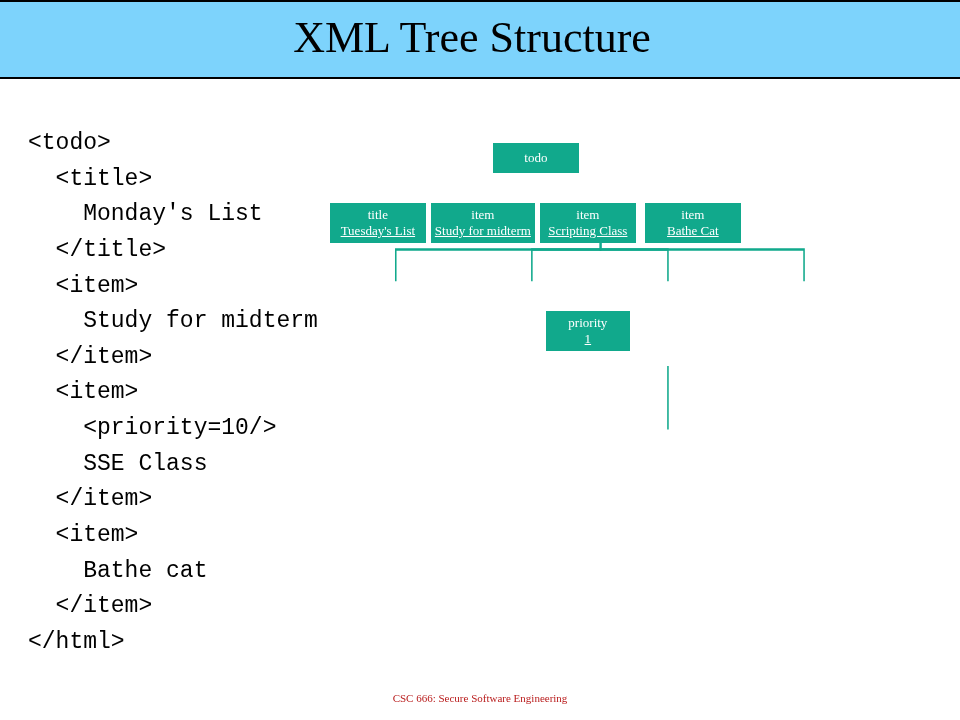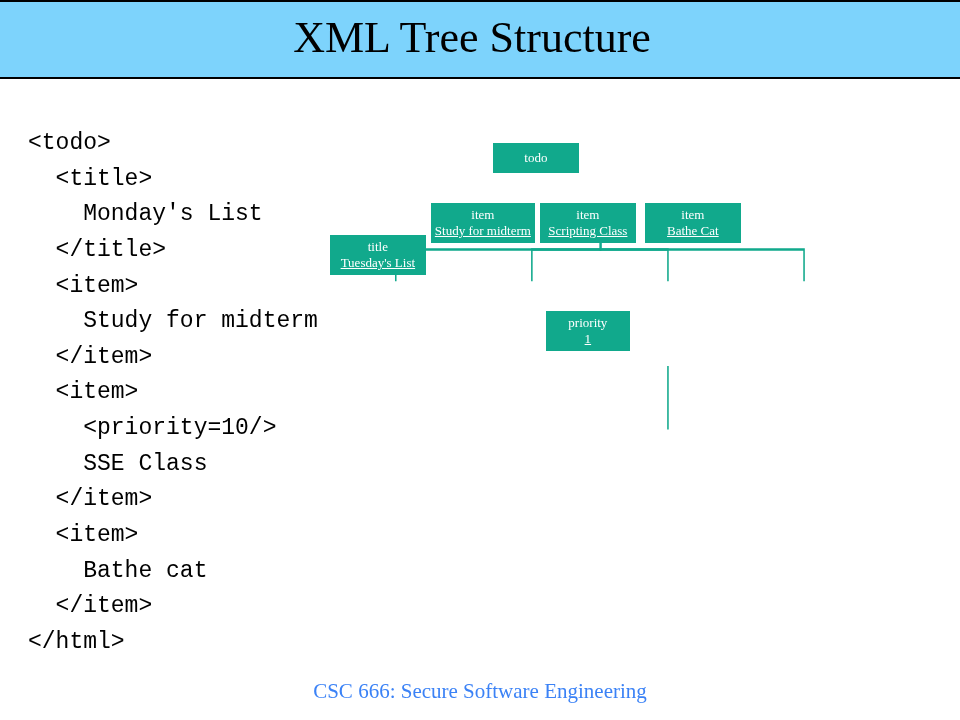--- a/index.html
+++ b/index.html
@@ -62,22 +62,22 @@
     line-height: 1.2;
     padding: 1px 2px;
   }
   .node .l1 { display:block; }
   .node .l2 { display:block;text-decoration:underline; }
   .footer {
     position: absolute;
     left: 0; right: 0;
     bottom: 16px;
     text-align: center;
-    font-size: 21px;
-    color: #3b82f6;
+    font-size: 11px;
+    color: #b91c1c;
   }
 </style>
 </head>
 <body>
 
 <div class="title-bar">
   <h1>XML Tree Structure</h1>
 </div>
 
 <div class="content">
@@ -108,21 +108,21 @@
 
         <path d="M270 110 L270 140"></path>
       </g>
     </svg>
 
     <div class="node" style="left:175px; top:10px; width:86px; height:30px;">
       <span class="l1">todo</span>
       <span class="l2"></span>
     </div>
 
-    <div class="node" style="left:12px; top:70px; width:96px; height:40px;margin-top:32px;">
+    <div class="node" style="left:12px; top:70px; width:96px; height:40px;">
       <span class="l1">title</span>
       <span class="l2">Tuesday's List</span>
     </div>
 
     <div class="node" style="left:113px; top:70px; width:104px; height:40px;">
       <span class="l1">item</span>
       <span class="l2">Study for midterm</span>
     </div>
 
     <div class="node" style="left:222px; top:70px; width:96px; height:40px;">

